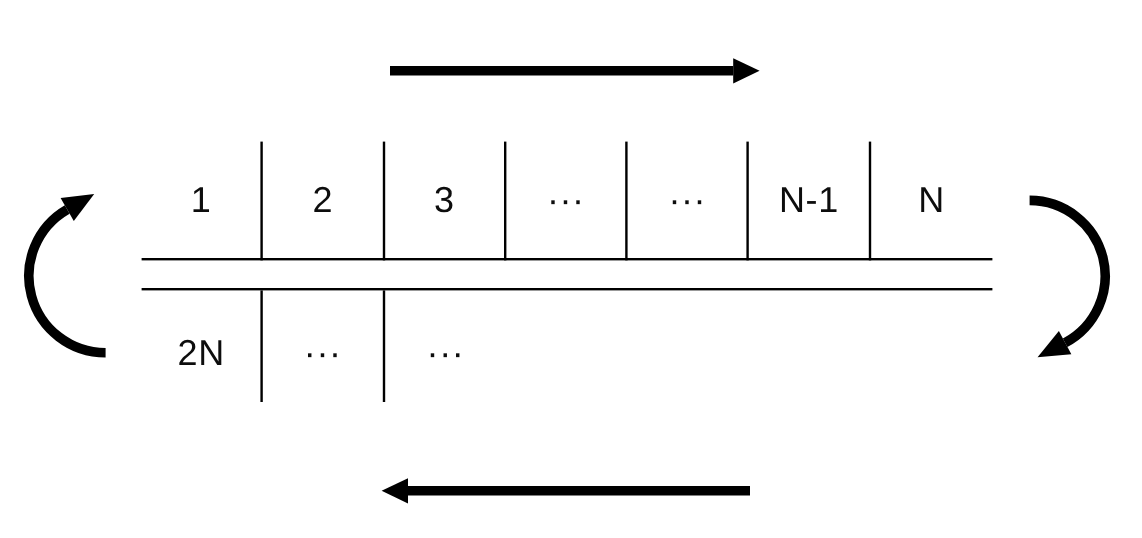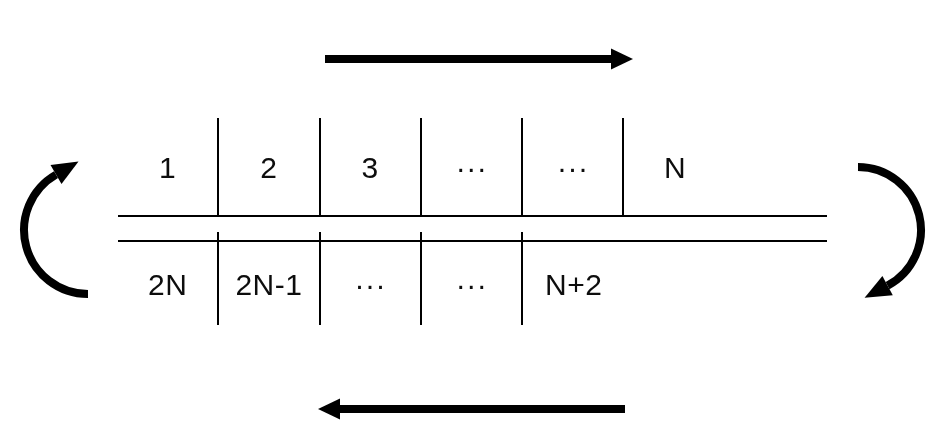--- a/index.html
+++ b/index.html
@@ -31,21 +31,21 @@
     stroke: none;
   }
   .row {
     position: absolute;
     left: 118px;
     width: 709px;
     display: grid;
     grid-template-columns: repeat(7, 1fr);
   }
   .row-top    { top: 118px; height: 99px; }
-  .row-bottom { top: 232px; height: 93px; }
+  .row-bottom { top: 242px; height: 93px; }
   .cell {
     display: flex;
     align-items: center;
     justify-content: center;
     font-size: 30px;
     color: #0d0d0d;
     letter-spacing: 0.5px;
     box-sizing: border-box;
   }
   .cell:not(:last-child) { border-right: 2px solid #000000; }
@@ -98,38 +98,35 @@
     <div class="cell">
         <span>3</span>
       </div>
     <div class="cell">
         <span>···</span>
       </div>
     <div class="cell">
         <span>···</span>
       </div>
     <div class="cell">
+        <span>N-1</span>
+      </div>
+    <div class="cell">
         <span>N</span>
       </div>
   </div>
 
   <div class="hline hline-1"></div>
   <div class="hline hline-2"></div>
 
   <div class="row row-bottom">
     <div class="cell">
         <span>2N</span>
       </div>
     <div class="cell">
-        <span>2N-1</span>
-      </div>
-    <div class="cell">
         <span>···</span>
       </div>
     <div class="cell">
         <span>···</span>
-      </div>
-    <div class="cell">
-        <span>N+2</span>
       </div>
   </div>
 
 </div>
 
 </body></html>

